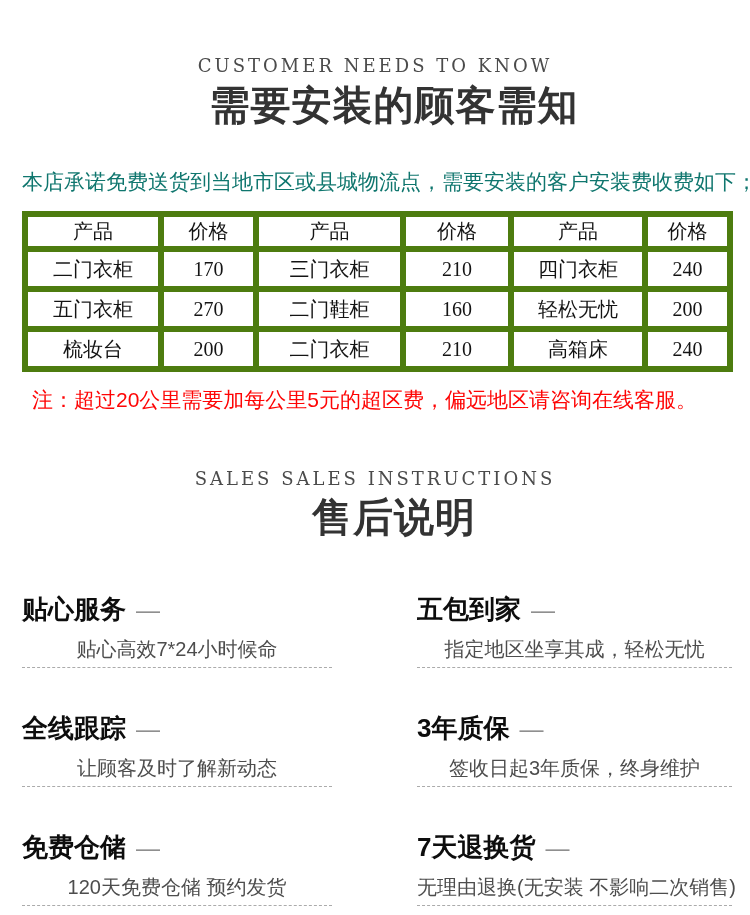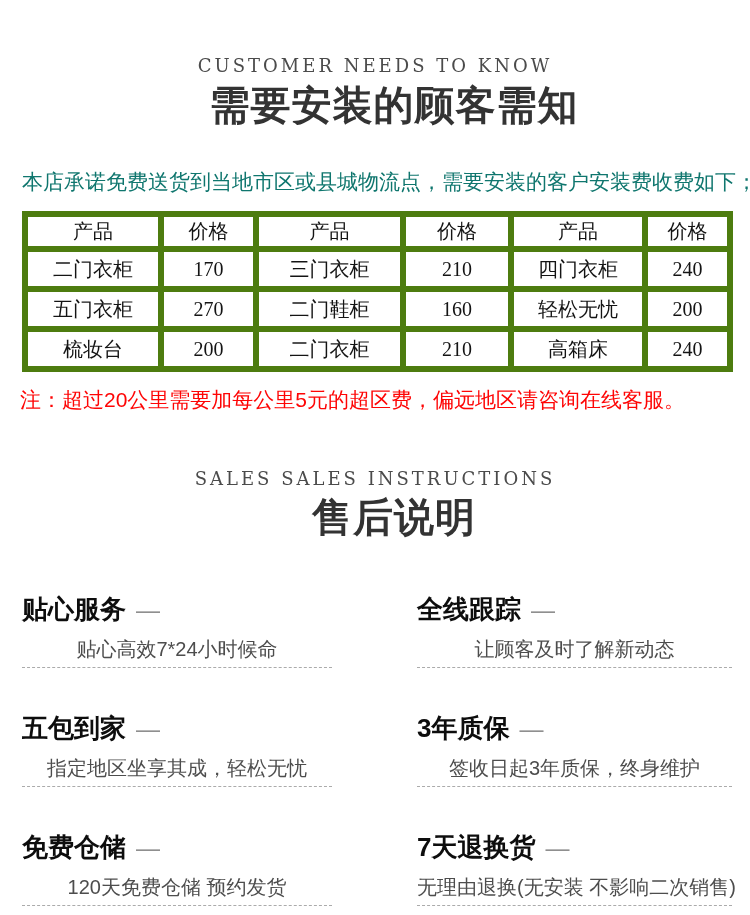--- a/index.html
+++ b/index.html
@@ -49,21 +49,21 @@
     border:6px solid #4d7c0f;
     text-align:center;vertical-align:middle;
     font-weight:normal;
     padding:0;overflow:hidden;margin-left:8px;
   }
   table.fee tr.hdr{height:35px;}
   table.fee tr.data{height:40px;}
 
   
   .red-note{
-    margin:17px 0 0 20px;
+    margin:17px 0 0 32px;
     font-size:21px;line-height:21px;
     color:#fe0505;white-space:nowrap;
   }
 
   
   .services{
     margin:57px 0 0 22px;
     display:grid;
     grid-template-columns:310px 315px;
     column-gap:85px;
@@ -151,27 +151,27 @@
   <div class="big-title big-title-2">售后说明</div>
 
   <div class="services">
 
     <div class="svc-item">
       <div class="svc-title"><span>贴心服务</span><span class="svc-dash">—</span></div>
       <div class="svc-desc">贴心高效7*24小时候命</div>
     </div>
 
     <div class="svc-item">
-      <div class="svc-title"><span>全线跟踪</span><span class="svc-dash">—</span></div>
-      <div class="svc-desc">让顾客及时了解新动态</div>
+      <div class="svc-title"><span>五包到家</span><span class="svc-dash">—</span></div>
+      <div class="svc-desc">指定地区坐享其成，轻松无忧</div>
     </div>
 
     <div class="svc-item">
-      <div class="svc-title"><span>五包到家</span><span class="svc-dash">—</span></div>
-      <div class="svc-desc">指定地区坐享其成，轻松无忧</div>
+      <div class="svc-title"><span>全线跟踪</span><span class="svc-dash">—</span></div>
+      <div class="svc-desc">让顾客及时了解新动态</div>
     </div>
 
     <div class="svc-item">
       <div class="svc-title"><span>3年质保</span><span class="svc-dash">—</span></div>
       <div class="svc-desc">签收日起3年质保，终身维护</div>
     </div>
 
     <div class="svc-item">
       <div class="svc-title"><span>免费仓储</span><span class="svc-dash">—</span></div>
       <div class="svc-desc">120天免费仓储 预约发货</div>

